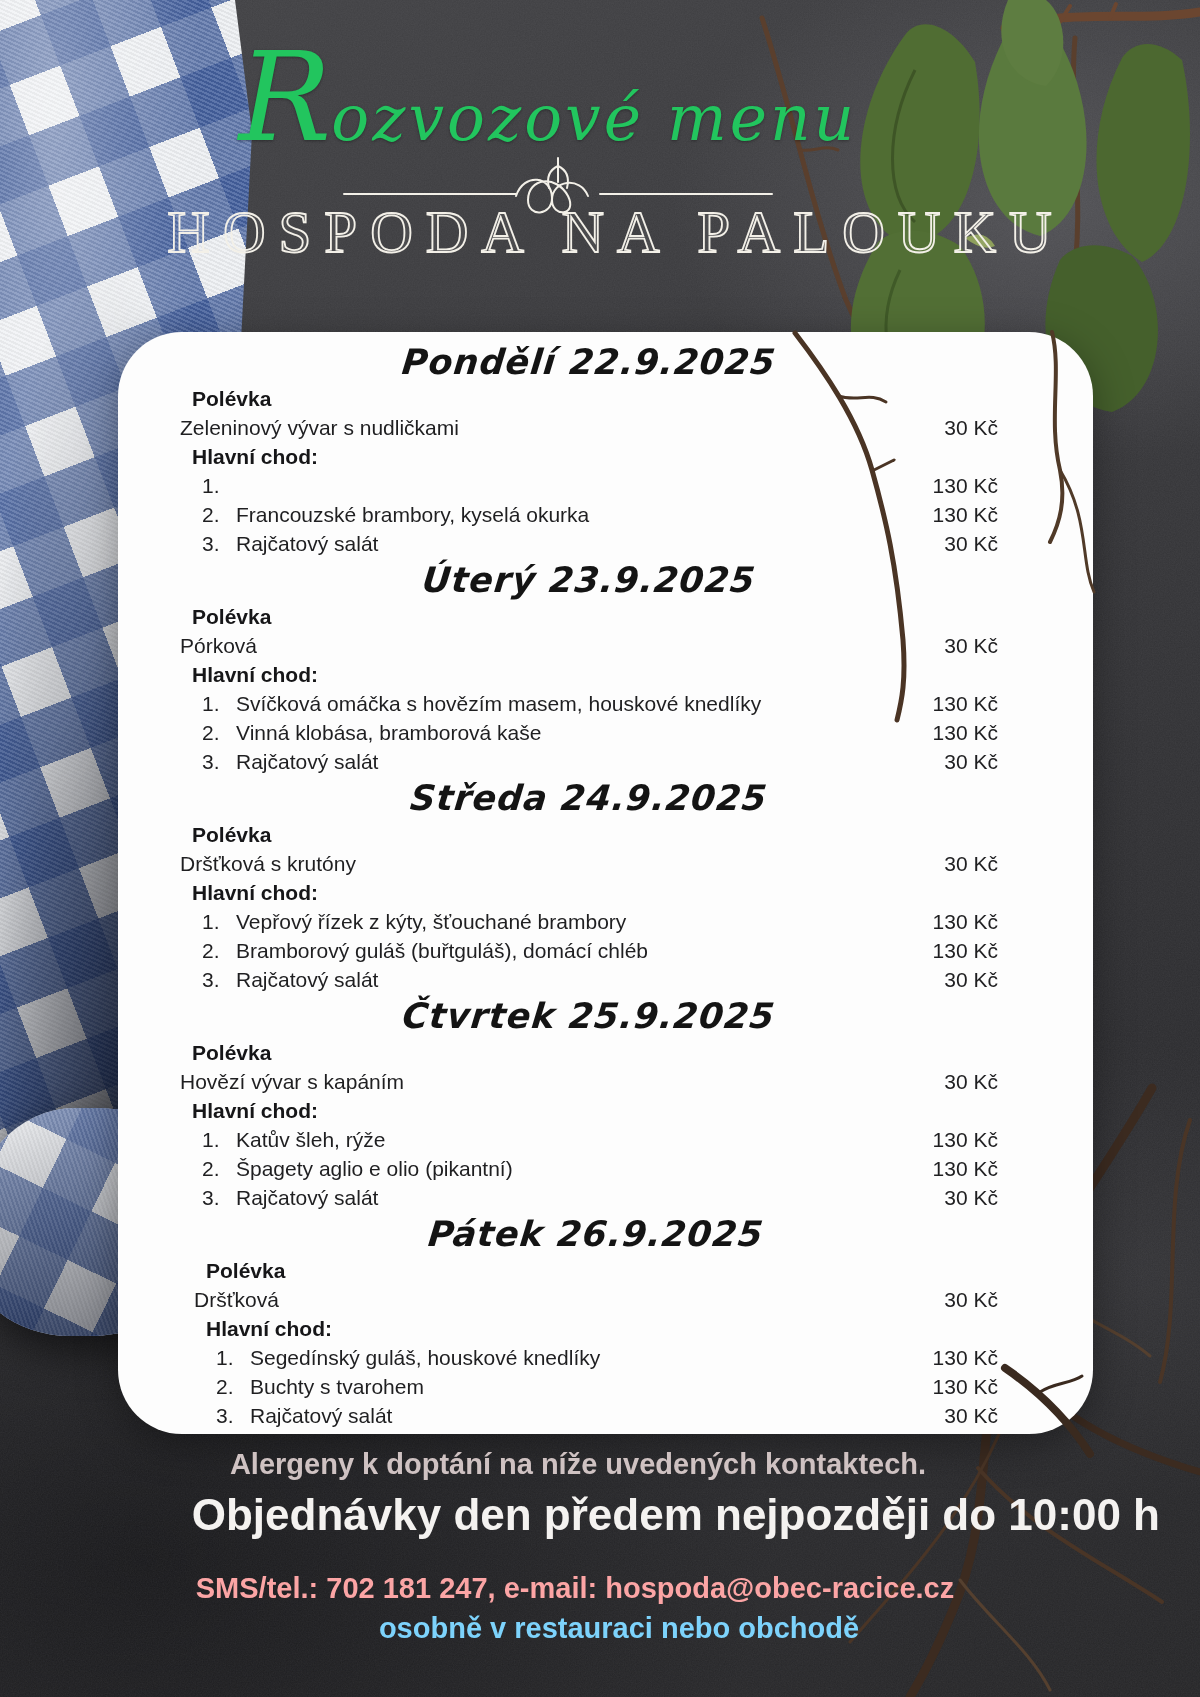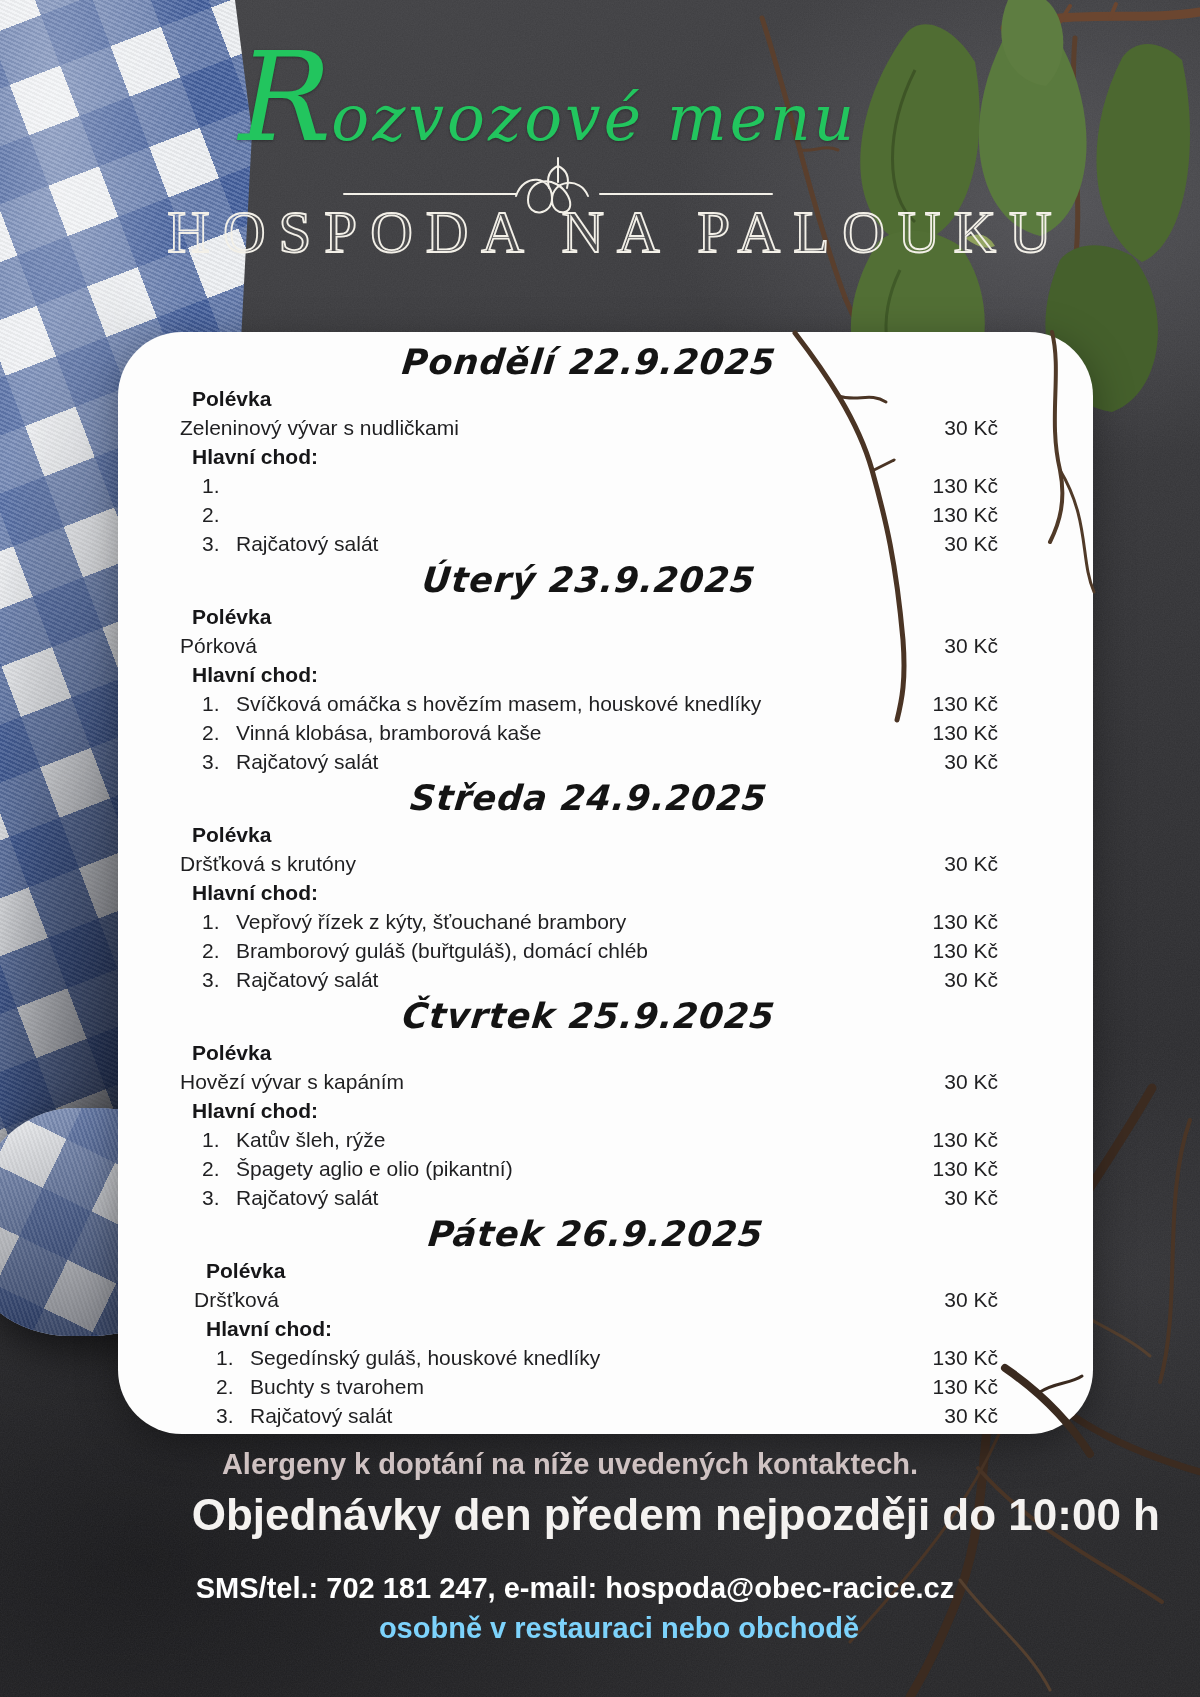--- a/index.html
+++ b/index.html
@@ -83,30 +83,30 @@
   }
   .row{display:flex;line-height:29px;font-size:21px;color:#1f1f21;}
   .row.bold{font-weight:700;color:#161618;margin-left:12px;}
   .item-row{padding-left:22px;}
   .num{width:34px;flex:0 0 auto;}
   .item-name{white-space:nowrap;}
   .price{margin-left:auto;white-space:nowrap;padding-left:12px;}
   .day:nth-child(5){padding-left:14px;}
   
   .allergens{
-    position:absolute;top:1448px;left:0;width:1140px;z-index:4;text-align:center;
+    position:absolute;top:1448px;left:8px;width:1140px;z-index:4;text-align:center;
     font-weight:700;font-size:29px;color:#cfc2c2;
   }
   .orders{
     position:absolute;top:1490px;left:0;width:1160px;z-index:4;text-align:right;
     font-weight:700;font-size:44px;color:#f4f2f0;
   }
   .contact1{
     position:absolute;top:1572px;left:0;width:1150px;z-index:4;text-align:center;
-    font-weight:700;font-size:29px;color:#ffffff;
+    font-weight:700;font-size:29px;color:#fca5a5;
   }
   .contact2{
     position:absolute;top:1612px;left:0;width:1150px;z-index:4;text-align:center;
     font-weight:700;font-size:29px;color:#7dd3fc;margin-left:44px;
   }
 </style>
 </head>
 <body>
 
 <div class="bg"></div>
@@ -189,20 +189,21 @@
     <div class="row bold">
           <span>Hlavní chod:</span>
         </div>
     <div>
           <div class="row item-row">
             <span class="num">1.</span>
             <span class="price">130 Kč</span>
           </div>
           <div class="row item-row">
             <span class="num">2.</span>
+            <span class="item-name">Francouzské brambory, kyselá okurka</span>
             <span class="price">130 Kč</span>
           </div>
           <div class="row item-row">
             <span class="num">3.</span>
             <span class="item-name">Rajčatový salát</span>
             <span class="price">30 Kč</span>
           </div>
         </div>
   </div>
 

